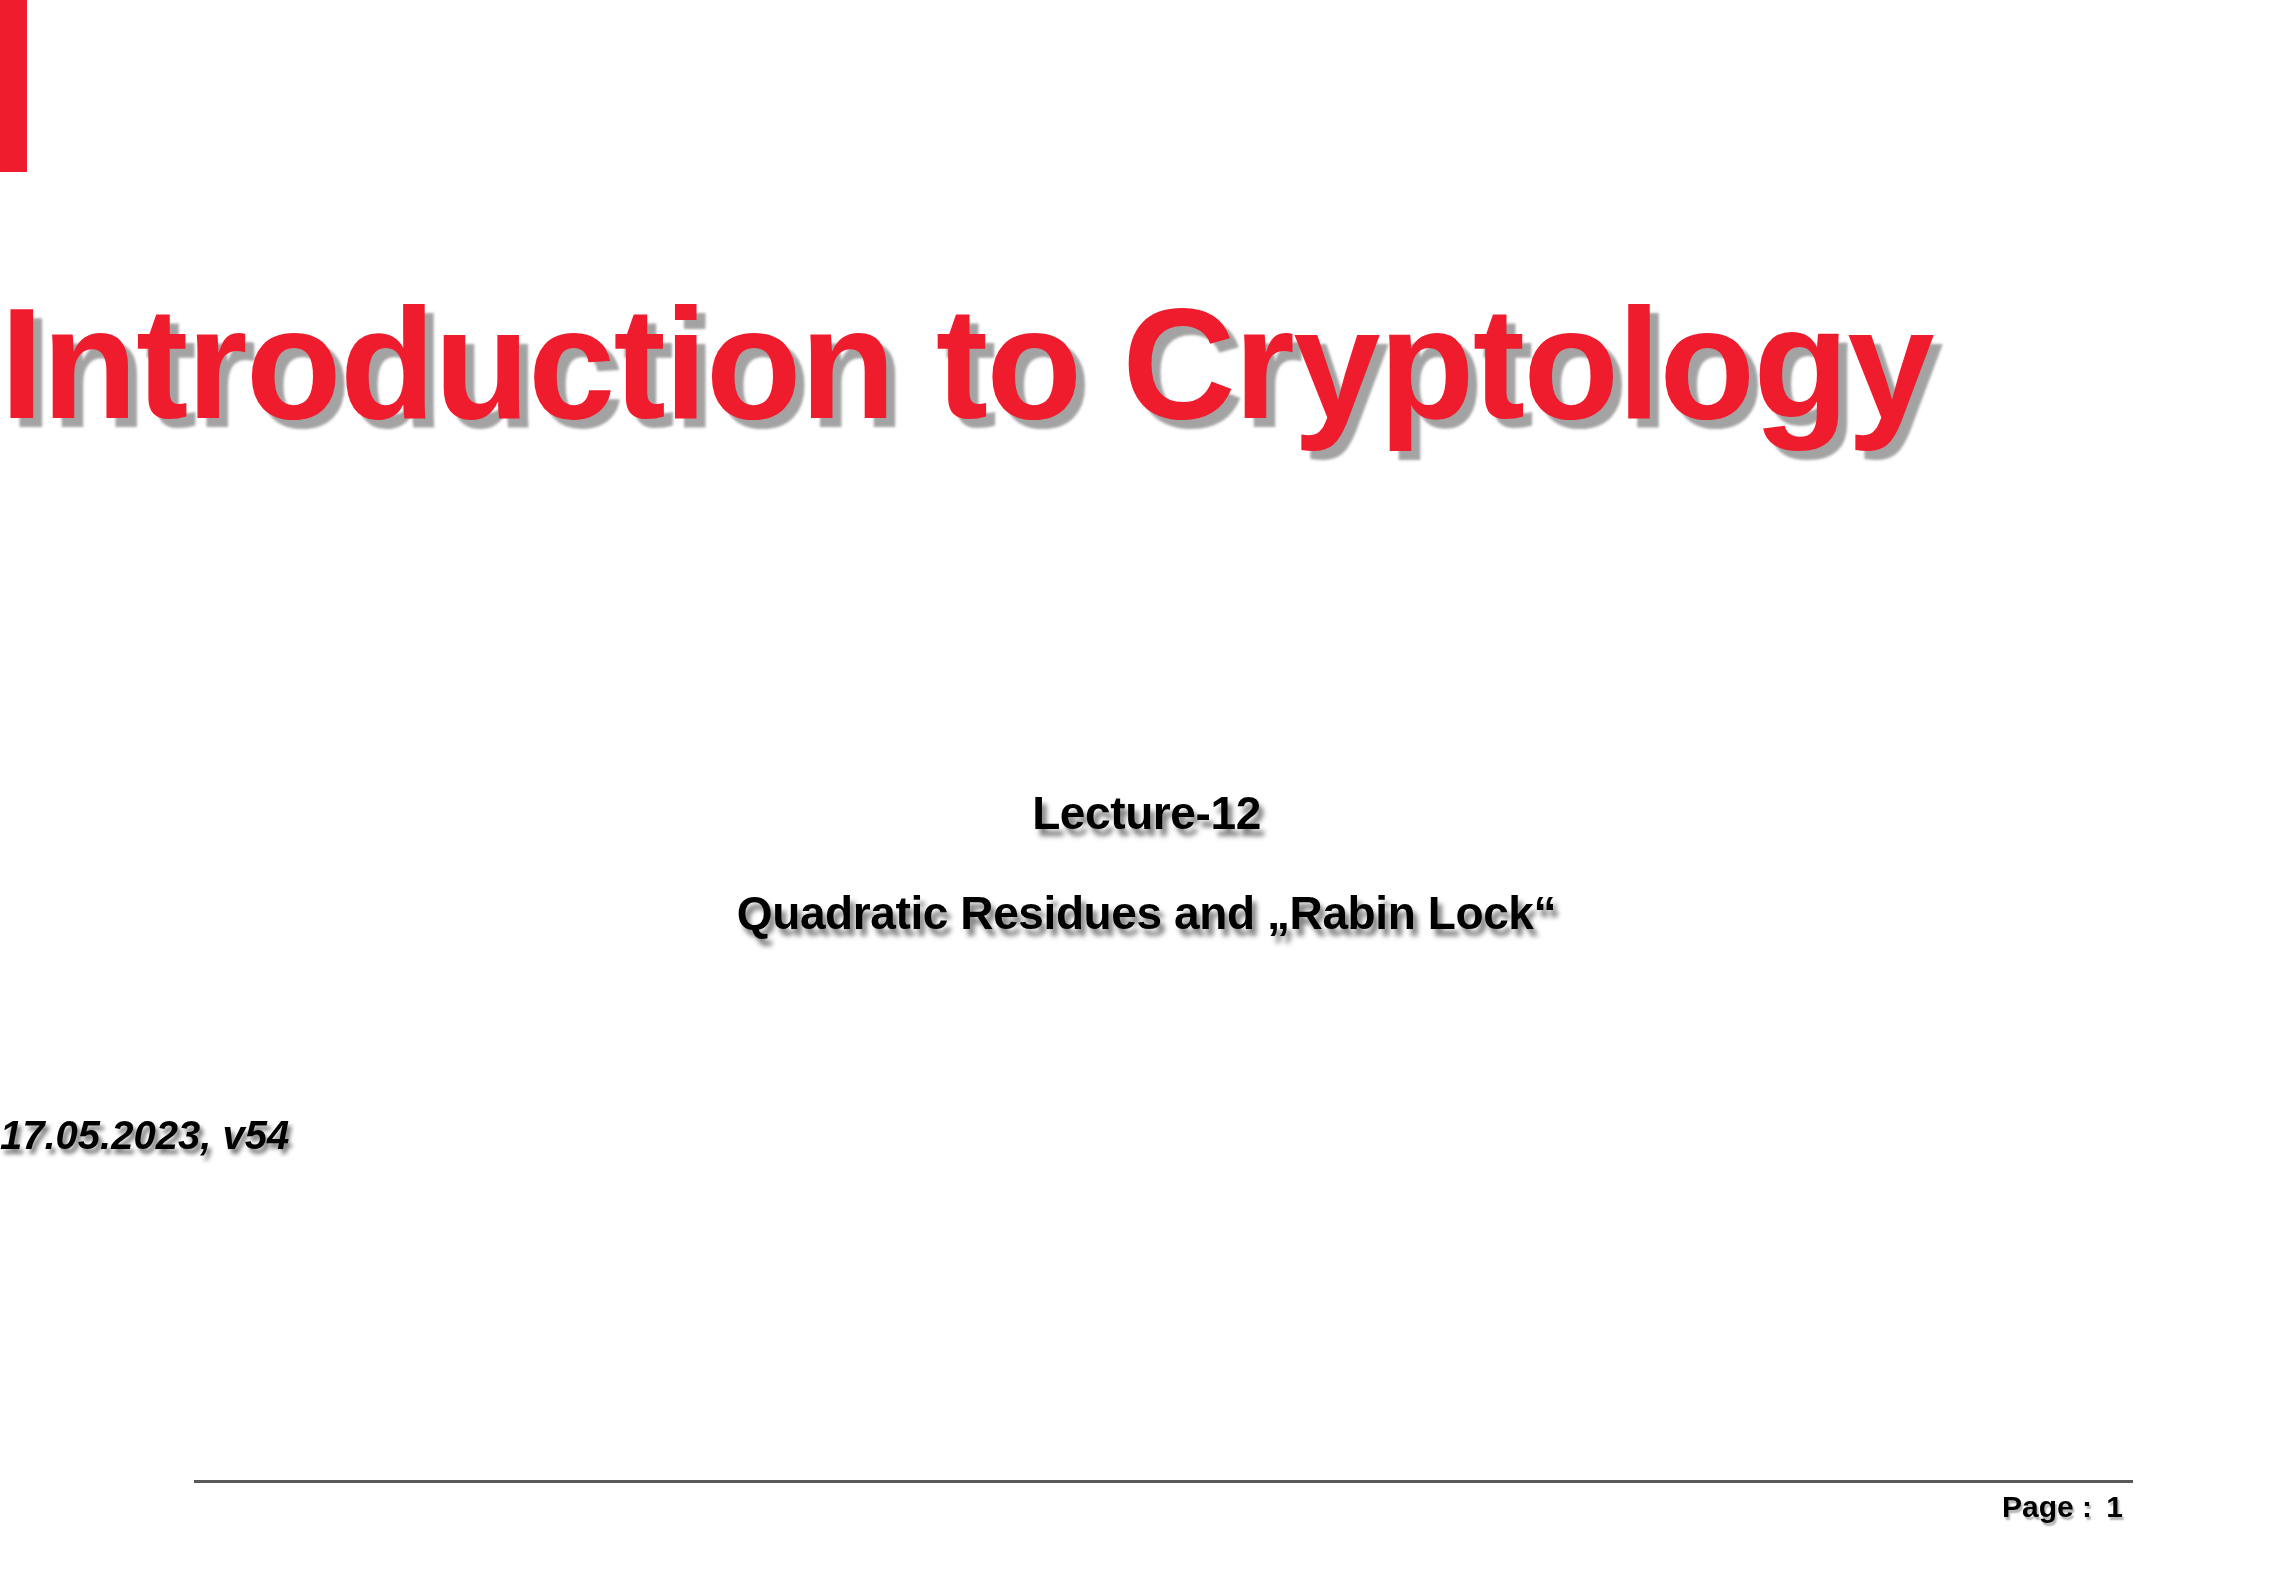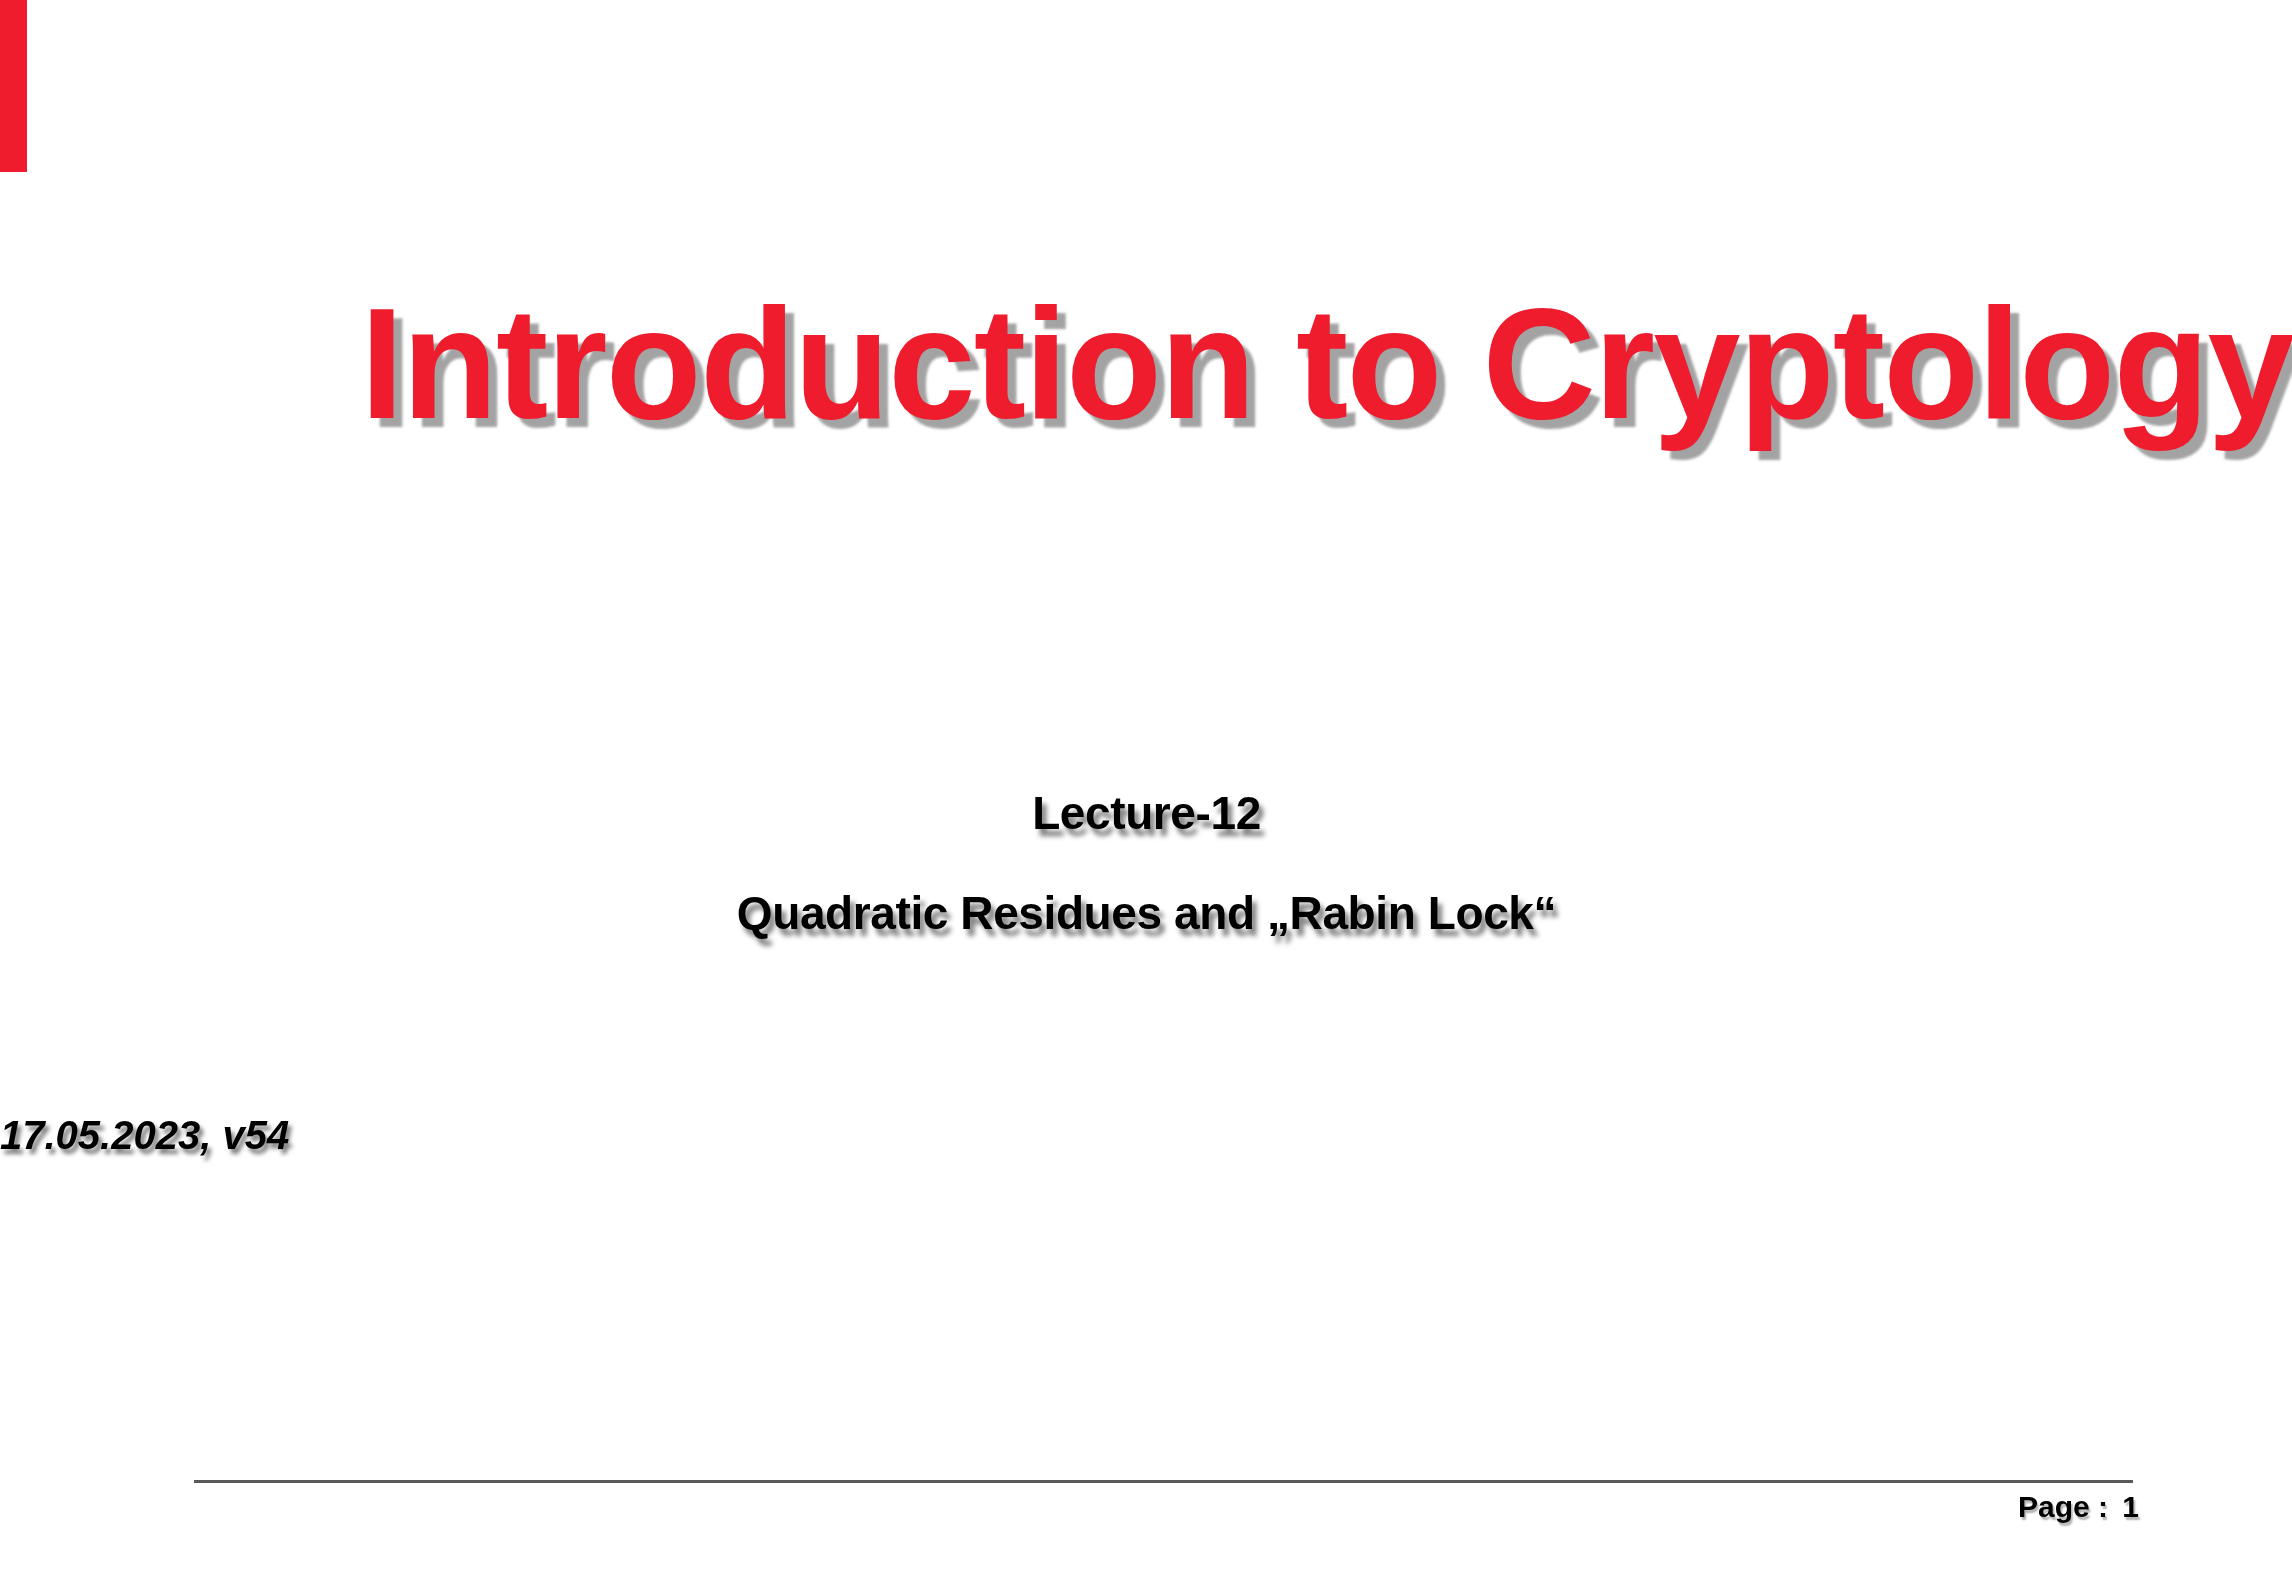--- a/index.html
+++ b/index.html
@@ -21,21 +21,21 @@
     top: 0;
     width: 27px;
     height: 172px;
   }
   .title {
     position: absolute;
     left: 0;
     right: 0;
     top: 274px;
     margin: 0;
-    text-align: right;
+    text-align: left;
     font-size: 157px;
     font-weight: bold;
     letter-spacing: -1.8px;
     line-height: 1.15;
     text-shadow: 9px 9px 2.7px #a3a3a3;
     white-space: nowrap;
   }
   .lecture-block {
     position: absolute;
     left: 0;
@@ -64,21 +64,21 @@
   }
   .footer-line {
     position: absolute;
     left: 194px;
     top: 1480px;
     width: 1939px;
     height: 2.7px;
   }
   .page-indicator {
     position: absolute;
-    right: 154px;
+    right: 170px;
     top: 1490px;
     color: #000000;
     font-size: 30px;
     font-weight: bold;
     text-shadow: 1.8px 2.7px 1.8px rgba(0, 0, 0, 0.3);
     white-space: nowrap;
   }
   .page-indicator .page-num {
     margin-left: 14.3px;
   }

